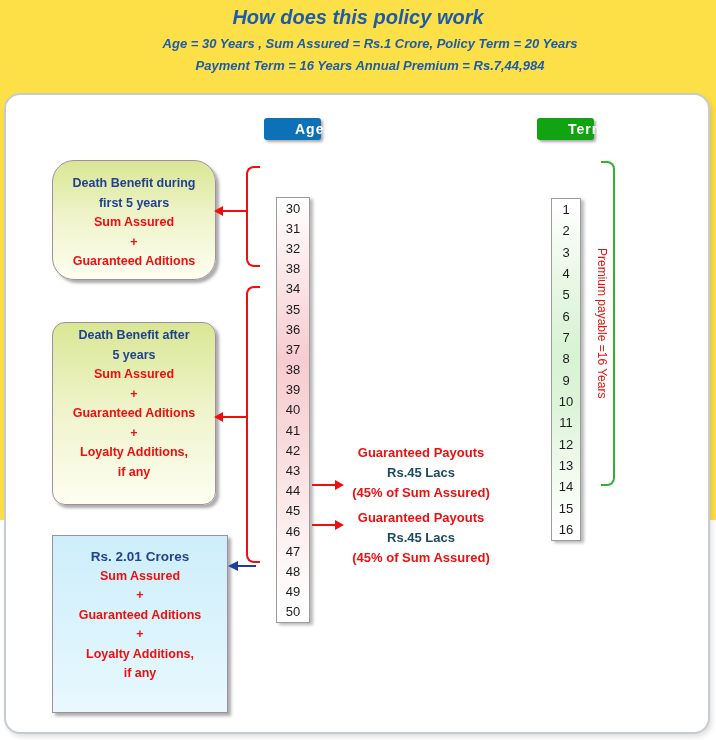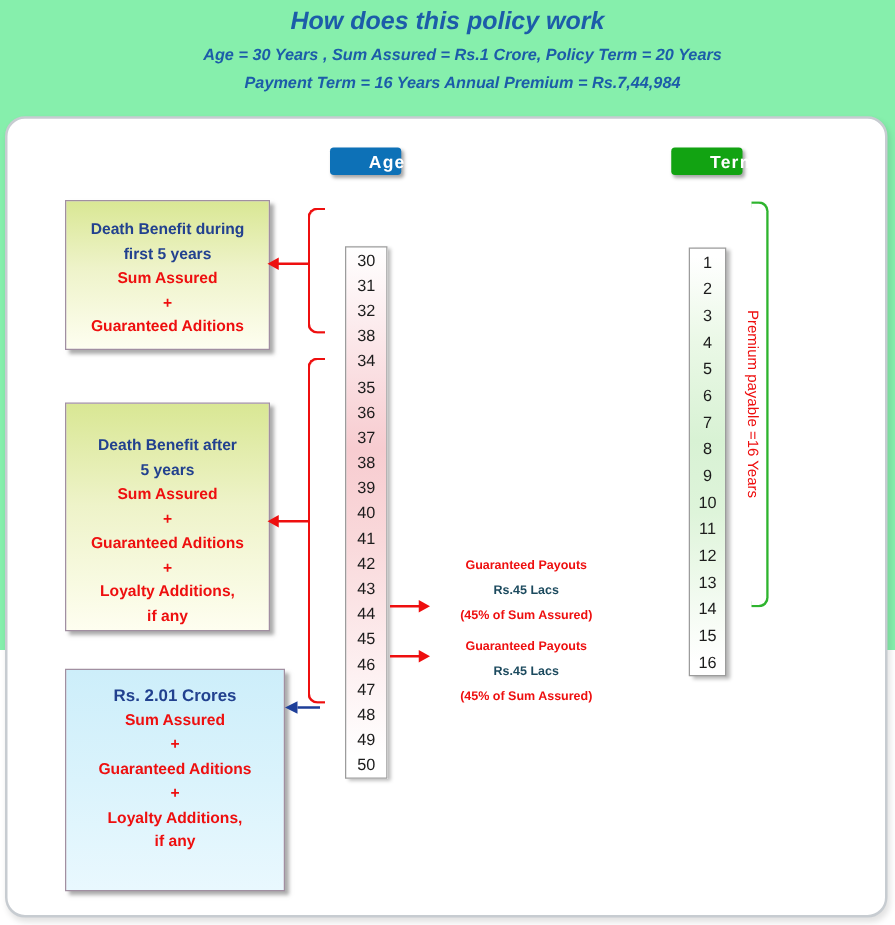--- a/index.html
+++ b/index.html
@@ -2,21 +2,21 @@
 <html><head>
 <meta charset="utf-8">
 <style>
   * { margin:0; padding:0; box-sizing:border-box; }
   html,body { background:#ffffff; }
   body {
     width:716px; height:740px;
     font-family:"Liberation Sans", sans-serif;
     overflow:hidden;
   }
-  .page { position:relative; width:716px; height:520px; background:#86efac; }
+  .page { position:relative; width:716px; height:520px; background:#fde047; }
 
   
   .title {
     position:absolute; top:6px; left:0; width:716px; text-align:center;
     font-size:20px; font-weight:bold; font-style:italic; color:#1c5ca9;
   }
   .subtitle {
     position:absolute; left:12px; width:716px; text-align:center;
     font-size:13px; font-weight:bold; font-style:italic; color:#1c5ca9;
   }
@@ -61,23 +61,23 @@
     font-size:13px; color:#1c1c1c;
   }
 
   
   .bbox {
     position:absolute; text-align:center; font-weight:bold;
     border:1px solid #a18fa1;
     box-shadow:3px 3px 3px rgba(90,90,90,0.5);
   }
   #box1 { left:52px; top:160px; width:164px; height:120px; padding-top:13px;
-          background:linear-gradient(180deg,#d9e794 0%,#eef3c9 45%,#fefef0 100%); }
-  #box2 { left:52px; top:322px; width:164px; height:183px; padding-top:24px;
-          background:linear-gradient(180deg,#d9e794 0%,#eef3c9 45%,#fefef0 100%); }
+          background:linear-gradient(180deg,#d9e794 0%,#eef3c9 45%,#fefef0 100%);border-radius:22px; }
+  #box2 { left:52px; top:322px; width:164px; height:183px; padding-top:3px;
+          background:linear-gradient(180deg,#d9e794 0%,#eef3c9 45%,#fefef0 100%);border-radius:13px; }
   #box3 { left:52px; top:535px; width:176px; height:178px; padding-top:11px;
           background:linear-gradient(180deg,#cdeefa 0%,#daf3fc 50%,#e9f8fe 100%); }
   .bline  { font-size:12.5px; line-height:19.5px; }
   .navy   { color:#22418f; }
   .red    { color:#ee0f0f; }
   .large  { font-size:17px; line-height:24px; color:#1c4ea5; }
   .medium { font-size:13.5px; }
 
   
   .rbracket {
@@ -117,21 +117,21 @@
   #marrow-head {
     position:absolute; left:228px; top:561px; width:0; height:0;
     border-top:5px solid transparent; border-bottom:5px solid transparent;
     border-right:10px solid #1e3f99;
   }
 
   
   .payout { position:absolute; width:170px; text-align:center; font-weight:bold; }
   #payout1 { left:336px; top:443px; }
   #payout2 { left:336px; top:508px; }
-  .pline  { font-size:10px; line-height:20px; }
+  .pline  { font-size:13px; line-height:20px; }
   .amount { color:#1c4a5e; }
 
   
   #premium-note {
     position:absolute; left:592px; top:163px; width:17px; height:321px;
     writing-mode:vertical-rl; text-align:center;
     color:#ee0f0f; font-size:12px; white-space:nowrap;
   }
 </style>
 </head>

